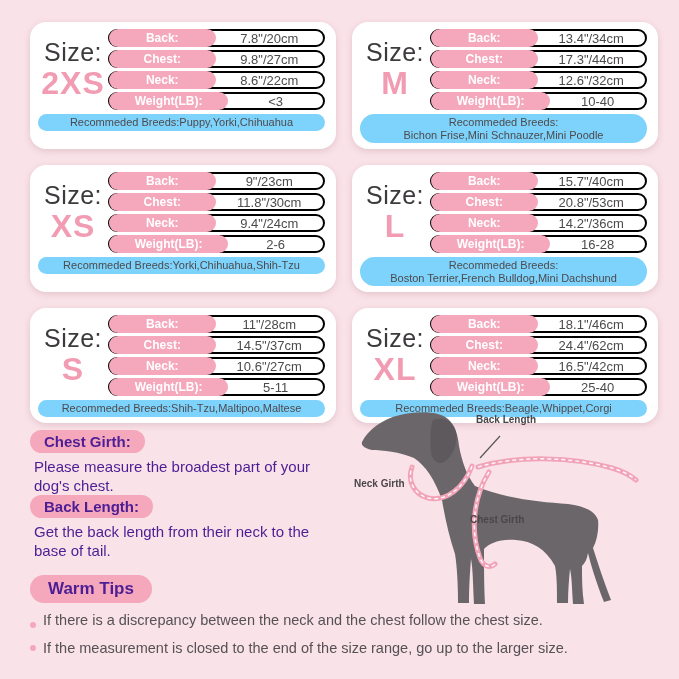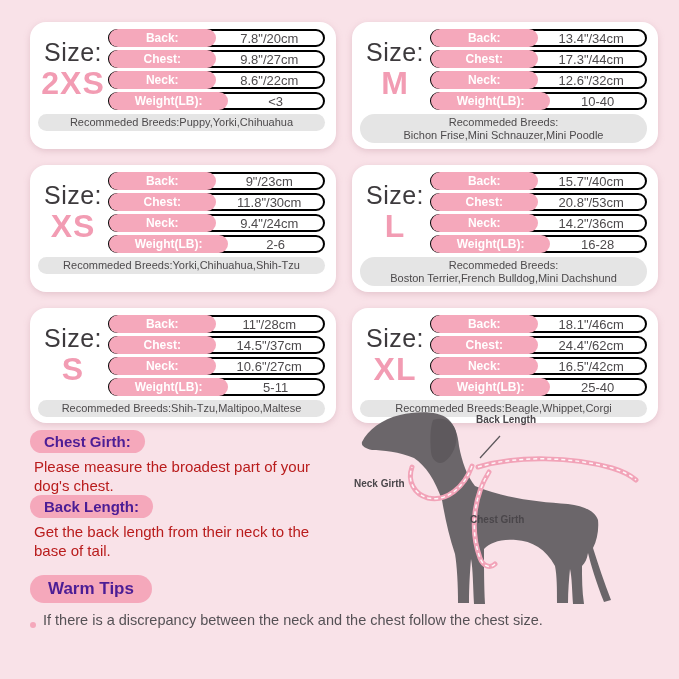--- a/index.html
+++ b/index.html
@@ -31,33 +31,33 @@
     border:2px solid #000000; border-radius:999px; background:#fff;
   }
   .mrow-label {
     flex:none; width:50%; height:18px; margin:-1px 0 0 -1px;
     background:#f5a8bb; border-radius:999px;
     color:#fff; font-weight:bold; font-size:12px; line-height:19px; text-align:center;
   }
   .mrow-label.wide { width:56%; }
   .mrow-value { flex:1; text-align:center; font-size:13px; color:#4d4a4c; }
   .breeds {
-    margin-top:4px; background:#e5e5e5; border-radius:999px;
+    margin-top:4px; background:#7dd3fc; border-radius:999px;
     font-size:11px; line-height:12.5px; text-align:center; color:#4d4a4c;
     padding:2px 8px; white-space:pre-line;
     display:flex; align-items:center; justify-content:center; min-height:16px;
   }
   
   .pill-title {
     position:absolute; display:inline-block;
     background:#f5a8bb; color:#4c1d95; font-weight:bold;
     border-radius:999px; padding:3px 14px; font-size:15px;
   }
   .note-text {
-    position:absolute; font-size:15px; color:#b91c1c;
+    position:absolute; font-size:15px; color:#4c1d95;
     line-height:19px; white-space:pre-line;
   }
   
   .dog-diagram { position:absolute; left:348px; top:408px; width:318px; height:210px; }
   .dog-diagram svg { position:absolute; left:0; top:0; }
   .dog-label {
     position:absolute; font-size:10px; font-weight:bold; color:#4a464a; white-space:nowrap;
   }
   
   .tip-line { position:absolute; display:flex; align-items:center; font-size:14.5px; color:#555155; }
@@ -286,14 +286,18 @@
     <div class="dog-label" style="left:6px; top:70px;">Neck Girth</div>
     <div class="dog-label" style="left:122px; top:106px;">Chest Girth</div>
   </div>
 
   <div class="pill-title" style="left:30px; top:575px; font-size:17px; padding:4px 18px;">Warm Tips</div>
 
   <div class="tip-line" style="left:30px; top:612px;align-items:flex-end;">
     <span class="tip-dot"></span>
     <span>If there is a discrepancy between the neck and the chest follow the chest size.</span>
   </div>
+  <div class="tip-line" style="left:30px; top:640px;">
+    <span class="tip-dot"></span>
+    <span>If the measurement is closed to the end of the size range, go up to the larger size.</span>
+  </div>
 
 </div>
 
 </body></html>

